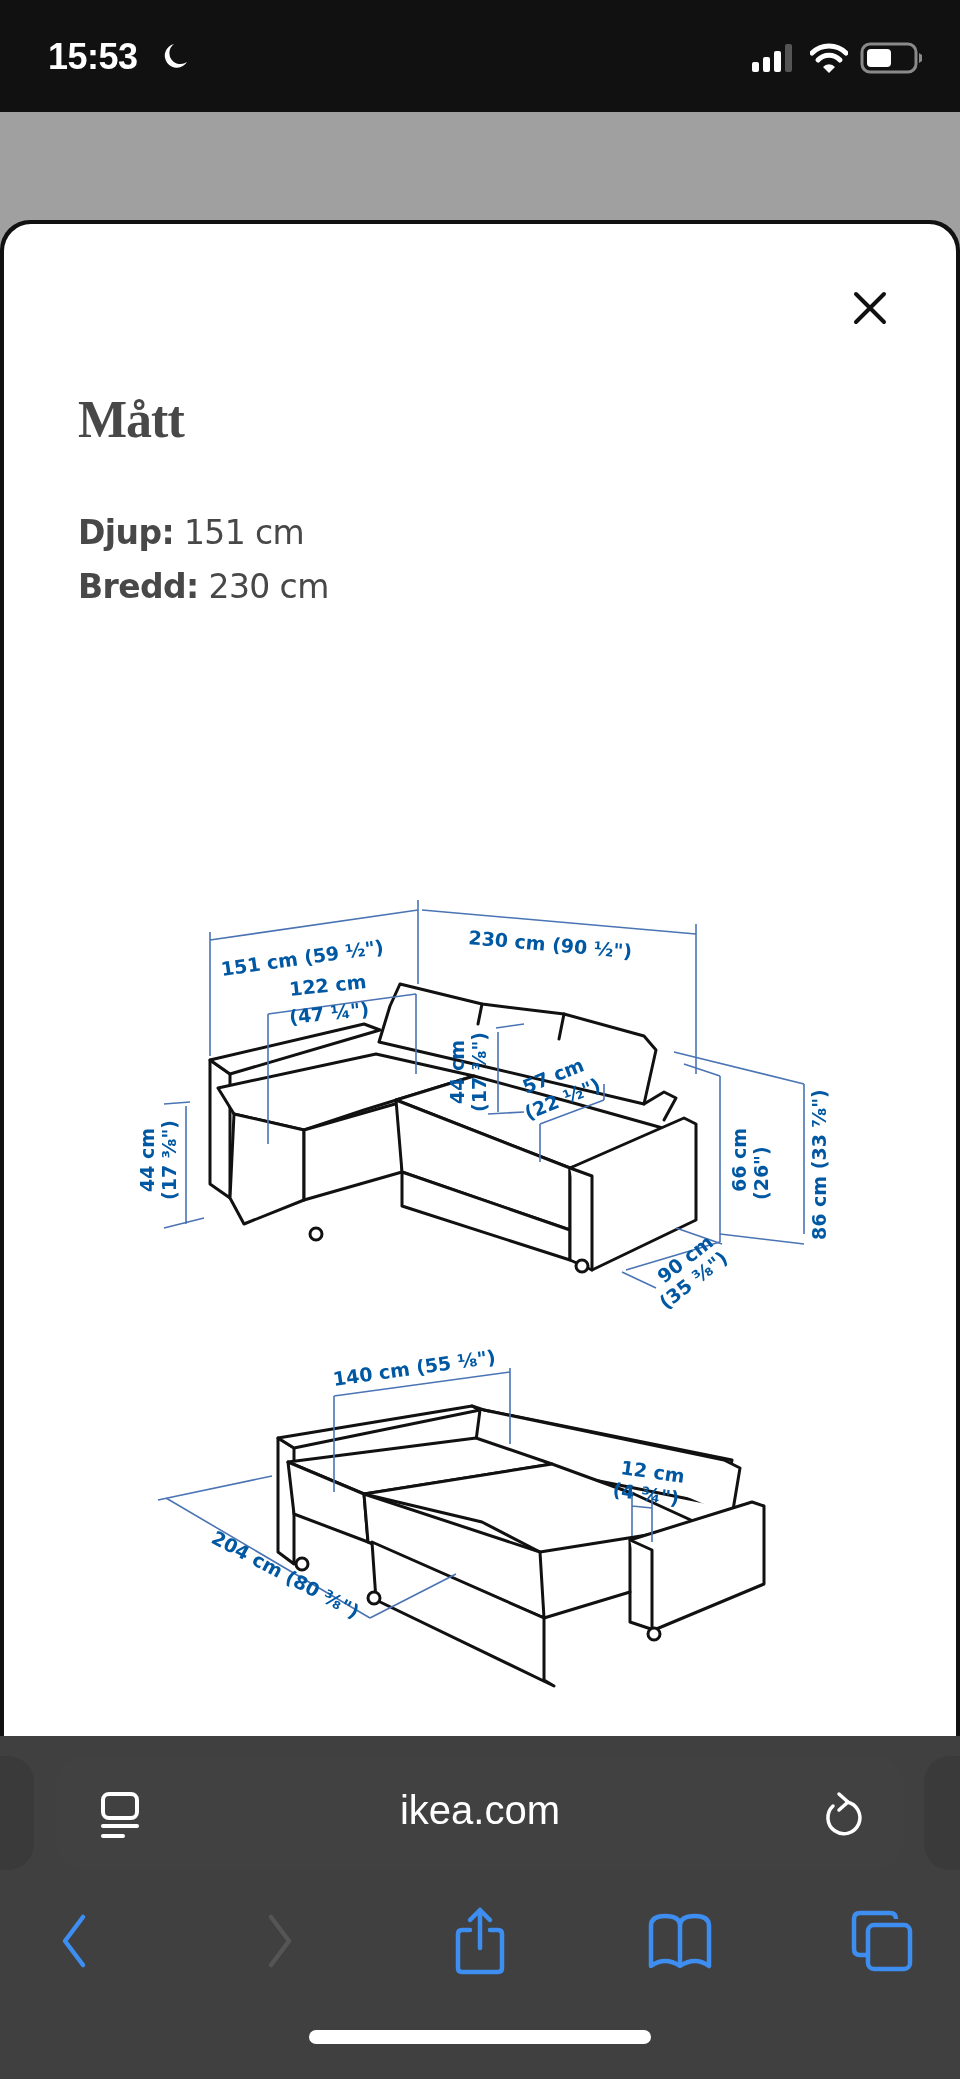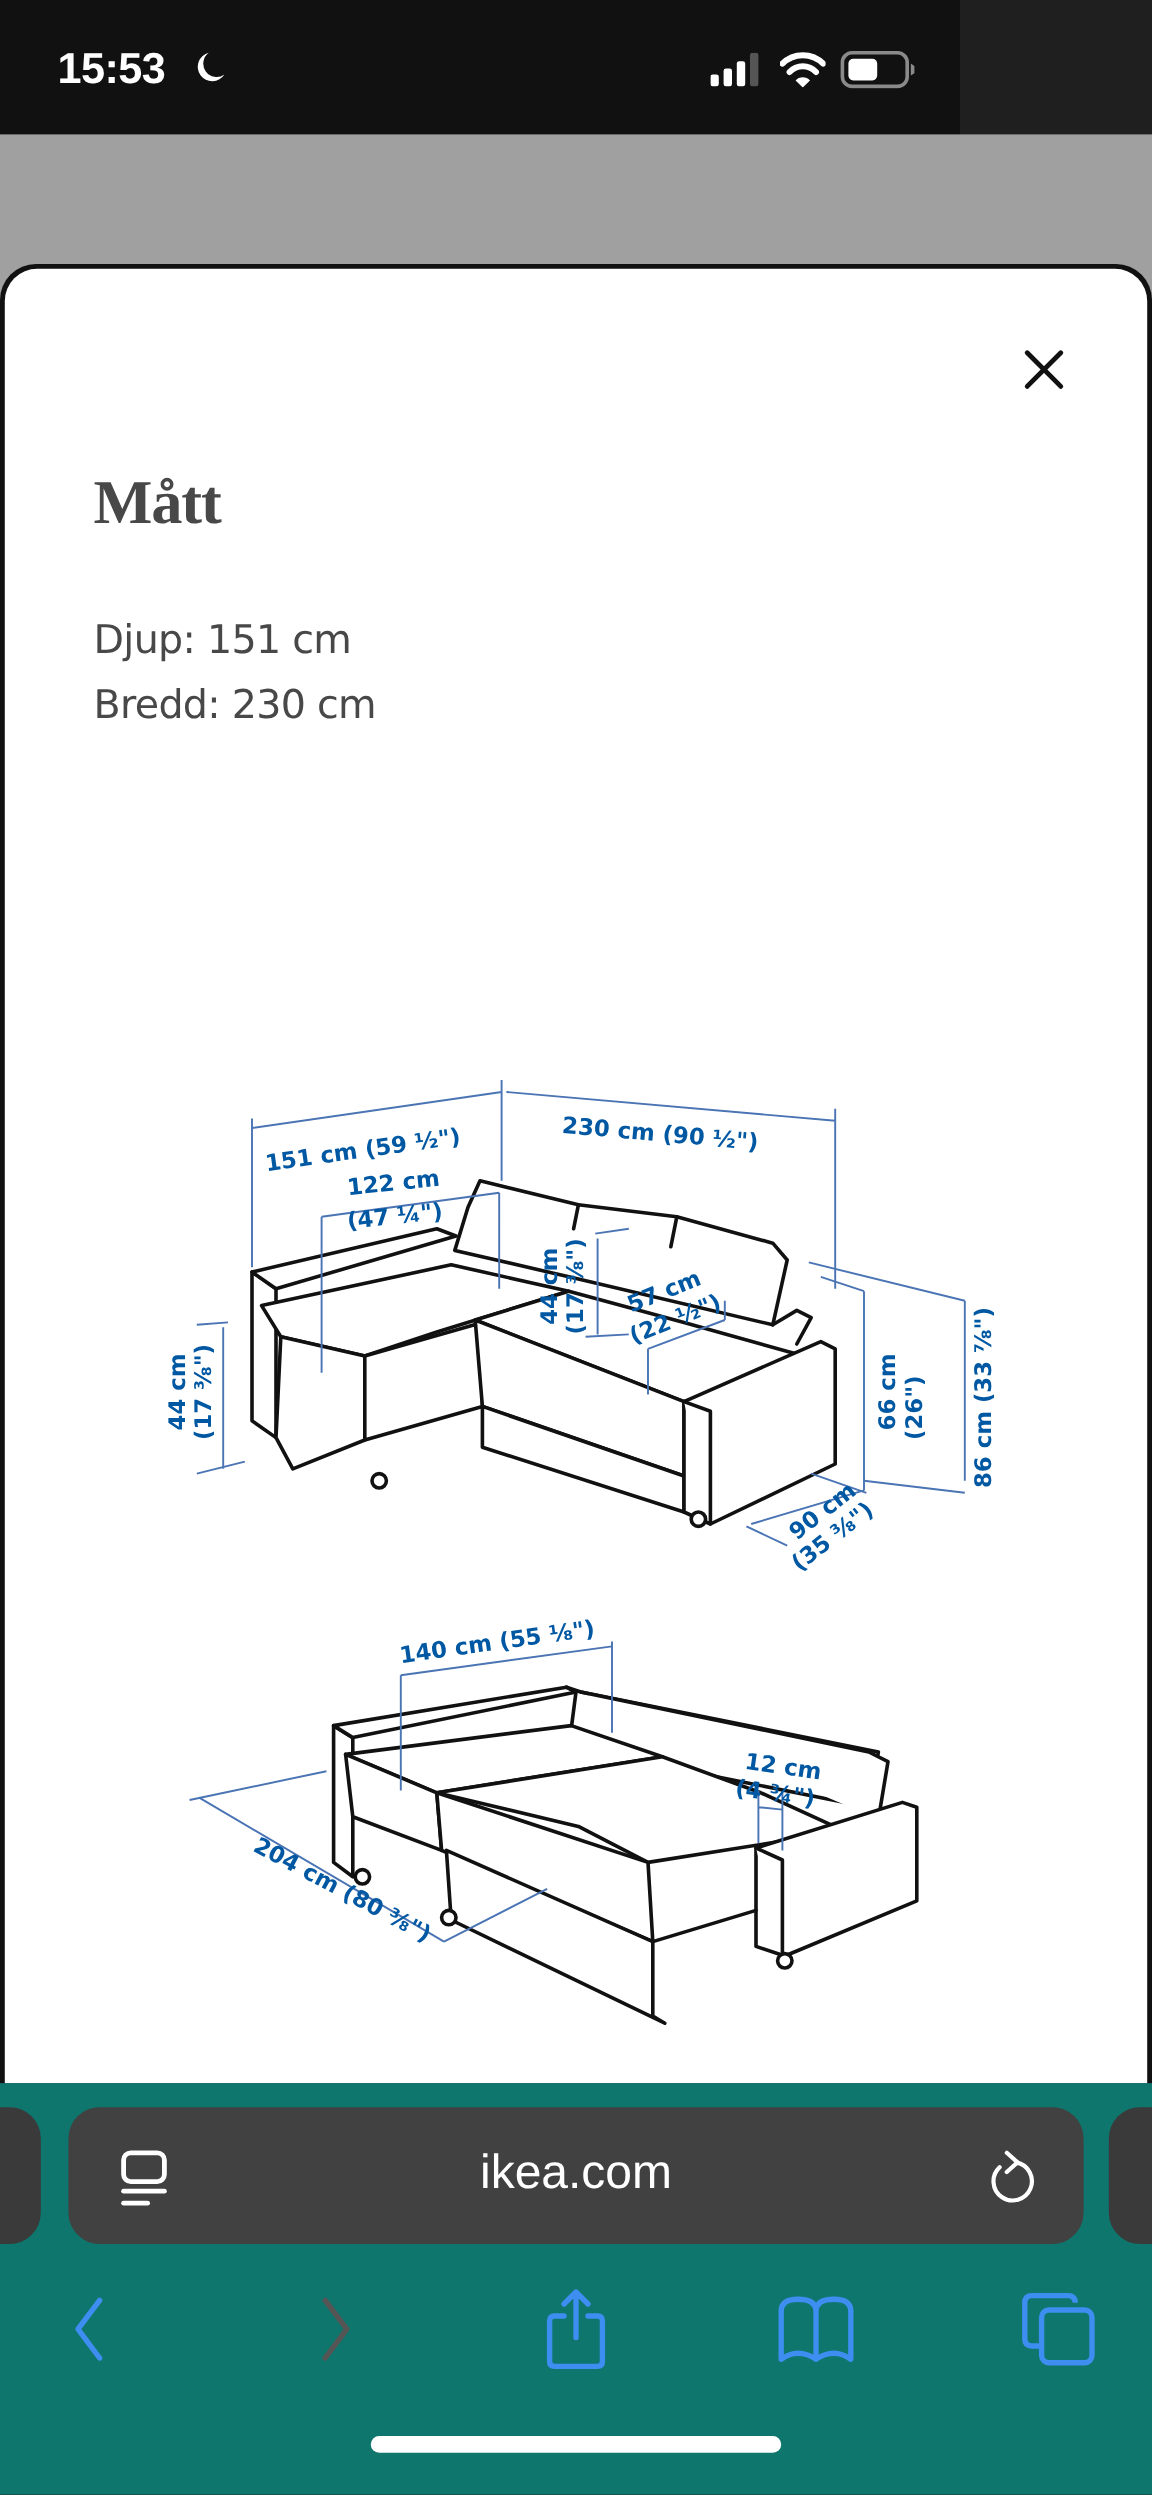--- a/index.html
+++ b/index.html
@@ -1,46 +1,46 @@
 <!DOCTYPE html>
 <html><head>
 <meta charset="utf-8">
 <style>
   * { box-sizing: border-box; margin: 0; padding: 0; }
   html, body { width: 960px; height: 2079px; overflow: hidden; background: #1f1f1f; }
   body { position: relative; font-family: "Liberation Sans", "DejaVu Sans", sans-serif; }
 
   
-  .status-bar { position: absolute; left: 0; top: 0; width: 800px; height: 112px; background: #111111; color: #fff; }
+  .status-bar { position: absolute; left: 0; top: 0; width: 960px; height: 112px; background: #111111; color: #fff; }
   .status-time { position: absolute; left: 48px; top: 36px; font-size: 36px; font-weight: 600; letter-spacing: -0.5px; color: #fff; }
   .moon { position: absolute; left: 160px; top: 42px; width: 30px; height: 30px; }
   .status-icons { position: absolute; right: 36px; top: 42px; display: flex; align-items: center; gap: 12px; }
 
   
   .page-dim { position: absolute; left: 0; top: 112px; width: 960px; height: 1624px; background: #a0a0a0; }
   .page-rule { position: absolute; left: 50px; top: 150px; width: 860px; height: 2px; background: #8c8c8c; }
 
   
   .modal { position: absolute; left: 0; top: 220px; width: 960px; height: 1516px; background: #111; border-radius: 30px 30px 0 0; padding: 4px 4px 0 4px; }
   .modal-inner { position: relative; width: 100%; height: 100%; background: #ffffff; border-radius: 27px 27px 0 0; overflow: hidden; }
   .close-btn { position: absolute; right: 66px; top: 64px; width: 40px; height: 40px; cursor: pointer; }
   .modal-title { position: absolute; left: 74px; top: 166px; font-size: 52px; font-weight: 700; color: #484848; font-family: Liberation Serif, serif; letter-spacing: -1px; }
   .spec-list { position: absolute; left: 74px; top: 282px; list-style: none; }
   .spec-row { font-size: 33px; line-height: 53.6px; color: #484848; font-family: "DejaVu Sans", sans-serif; white-space: nowrap; letter-spacing: -0.6px; }
-  .spec-label { font-weight: 400; }
+  .spec-label { font-weight: 700; }
   .spec-value { font-weight: 400; }
 
   .diagram { position: absolute; left: 0; top: 0; }
   .dim-text { fill: #0058a3; font-family: "DejaVu Sans", sans-serif; font-weight: 700; font-size: 19px; }
   .dim-line { stroke: #4a74b4; stroke-width: 1.6; fill: none; }
   .sofa { stroke: #111; stroke-width: 3; fill: #fff; stroke-linejoin: round; stroke-linecap: round; }
   .sofa-l { stroke: #111; stroke-width: 3; fill: none; stroke-linecap: round; }
 
   
-  .toolbar { position: absolute; left: 0; top: 1736px; width: 960px; height: 343px; background: #0f766e; }
+  .toolbar { position: absolute; left: 0; top: 1736px; width: 960px; height: 343px; background: #404040; }
   .tab-peek { position: absolute; top: 20px; height: 114px; background: #3a3a3a; border-radius: 26px; }
   .url-bar { position: absolute; left: 57px; top: 20px; width: 846px; height: 114px; background: #414141; border-radius: 26px; }
   .url-text { position: absolute; left: 0; right: 0; top: 32px; text-align: center; color: #fff; font-size: 40px; font-family: "Liberation Sans", sans-serif; }
   .reader-icon { position: absolute; left: 42px; top: 34px; width: 42px; height: 50px; }
   .reload-icon { position: absolute; right: 38px; top: 34px; width: 44px; height: 50px; }
   .nav-row { position: absolute; left: 0; top: 165px; width: 960px; height: 90px; }
   .nav-btn { position: absolute; top: 0; width: 80px; height: 80px; display: flex; align-items: center; justify-content: center; cursor: pointer; }
   .home-indicator { position: absolute; left: 309px; top: 2030px; width: 342px; height: 14px; background: #fff; border-radius: 7px; }
 </style>
 </head>

